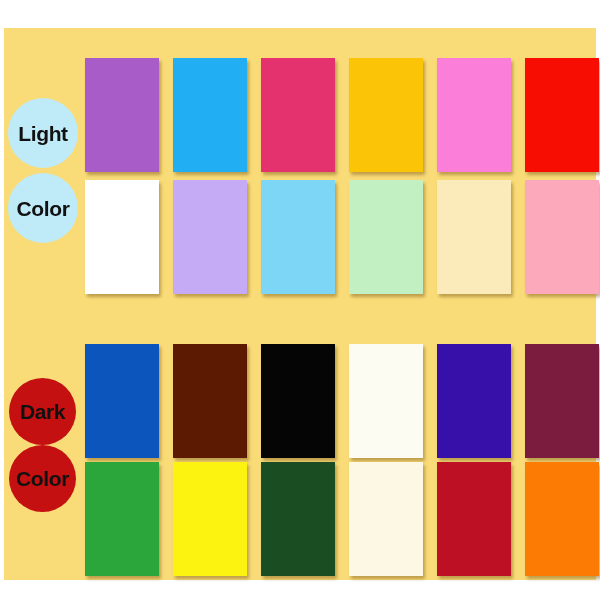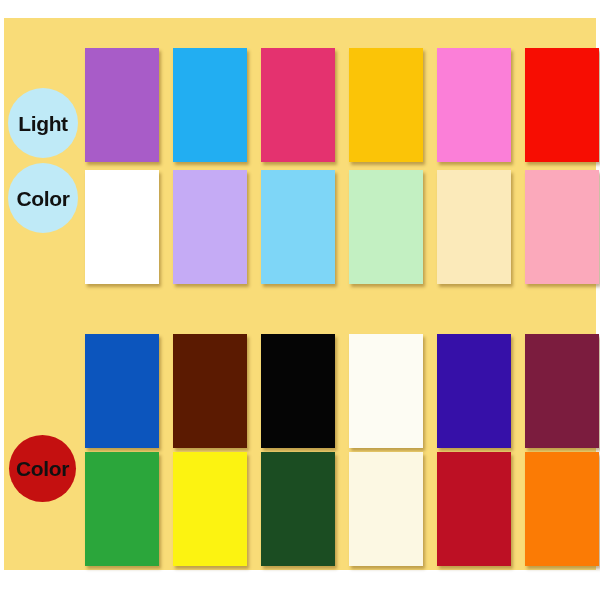--- a/index.html
+++ b/index.html
@@ -11,21 +11,21 @@
     position: relative;
     width: 600px;
     height: 600px;
     background: #ffffff;
     overflow: hidden;
     font-family: "Liberation Sans", sans-serif;
   }
   #board {
     position: absolute;
     left: 4px;
-    top: 18px;
+    top: 28px;
     width: 592px;
     height: 552px;
     background: #f9dc78;
   }
   .grid-row {
     position: absolute;
     left: 0;
     display: flex;
     gap: 14px;
   }
@@ -81,20 +81,23 @@
 
     <div class="grid-row" style="top:152px; left:81px;">
       <div class="swatch" style="background:#ffffff"></div>
       <div class="swatch" style="background:#c5abf5"></div>
       <div class="swatch" style="background:#7ed6f7"></div>
       <div class="swatch" style="background:#c3f0c2"></div>
       <div class="swatch" style="background:#fbeaba"></div>
       <div class="swatch" style="background:#fba9bb"></div>
     </div>
 
+    <div class="badge badge-dark" style="left:5px; top:350px; width:67px; height:67px; font-size:21px;">
+      <span class="badge-label">Dark</span>
+    </div>
 
     <div class="badge badge-dark" style="left:5px; top:417px; width:67px; height:67px; font-size:21px;">
       <span class="badge-label">Color</span>
     </div>
 
     <div class="grid-row" style="top:316px; left:81px;">
       <div class="swatch" style="background:#0c55bd"></div>
       <div class="swatch" style="background:#5b1a01"></div>
       <div class="swatch" style="background:#050505"></div>
       <div class="swatch" style="background:#fdfcf3"></div>

